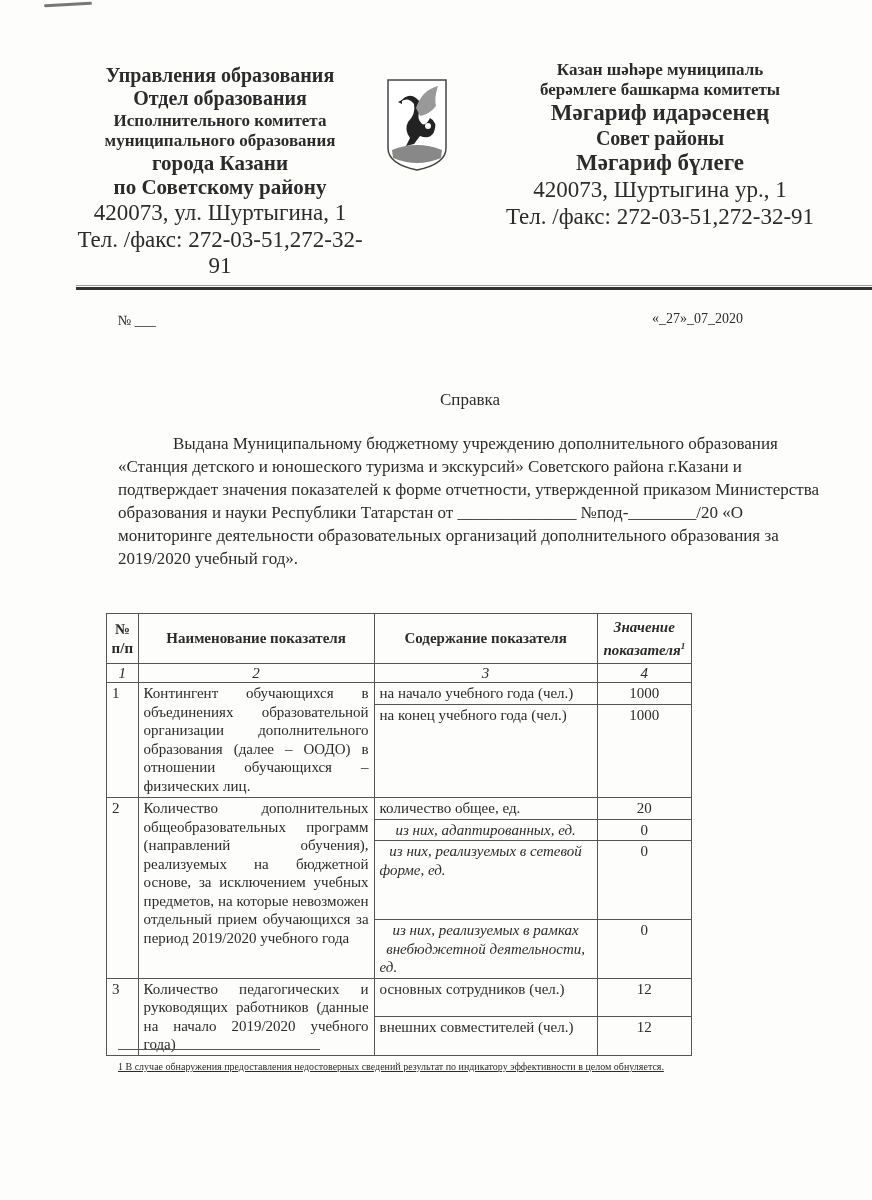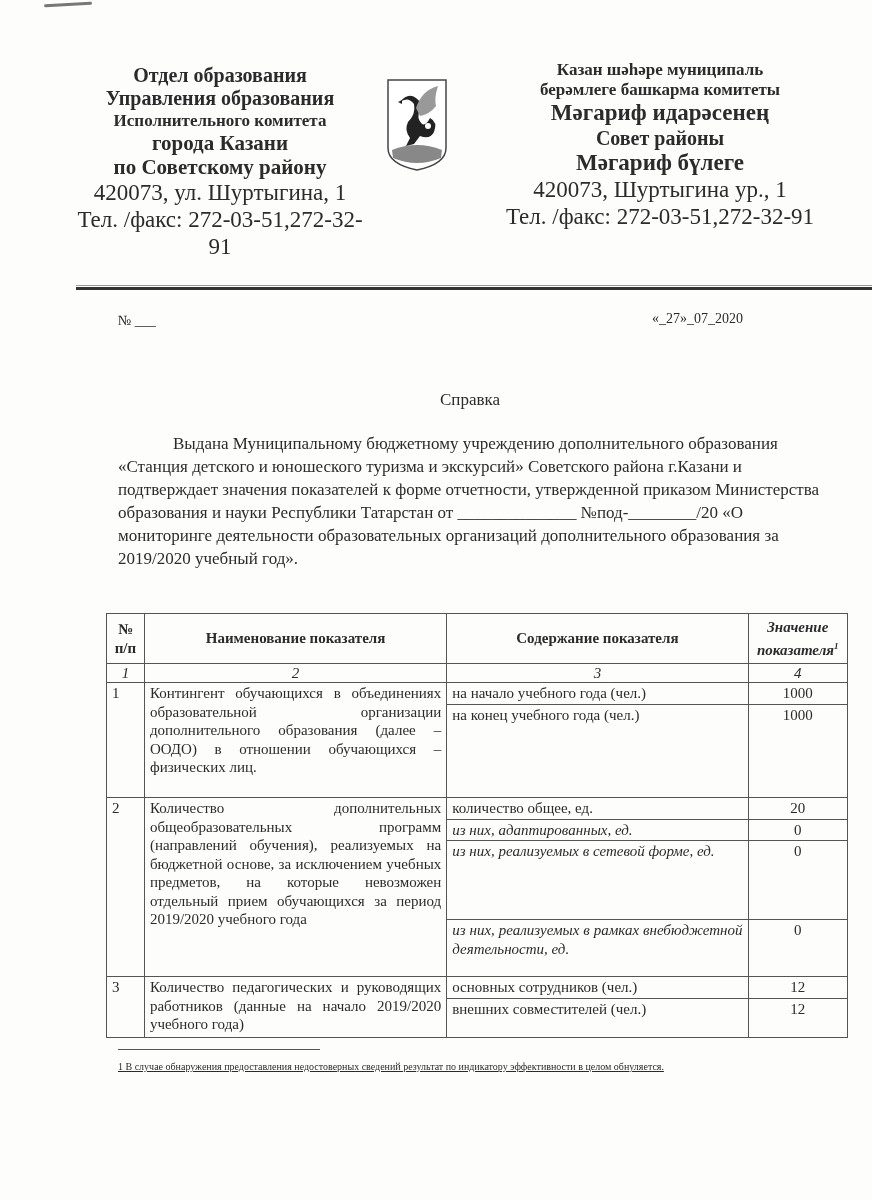--- a/index.html
+++ b/index.html
@@ -18,43 +18,44 @@
   .r18 { font-size: 23px; }
   .crest { position: absolute; left: 386px; top: 78px; width: 62px; height: 94px; }
   .rule { position: absolute; left: 76px; top: 285px; width: 796px; height: 5px;
     background: linear-gradient(#999 0, #999 1px, #fff 1px, #fff 2px, #333 2px, #333 5px); }
   .no-line { position: absolute; left: 118px; top: 313px; font-size: 14px; }
   .date-line { position: absolute; left: 652px; top: 311px; font-size: 14px; }
   .title { position: absolute; left: 0; width: 940px; top: 390px; text-align: center; font-size: 17px; }
   .body-text { position: absolute; left: 118px; top: 432px; width: 720px; font-size: 17px; line-height: 23px; }
   .body-text p { margin: 0; text-indent: 55px; }
   table.data {
-    position: absolute; left: 106px; top: 613px; width: 742px;
+    position: absolute; left: 106px; top: 613px; width: 586px;
     border-collapse: collapse; font-size: 15px; line-height: 18.5px;
   }
   table.data td, table.data th { border: 1px solid #555; vertical-align: top; padding: 1px 5px; }
   table.data th { font-weight: bold; text-align: center; vertical-align: middle; padding: 4px 4px; }
   .c1 { width: 28px; } .c2 { width: 286px; } .c3 { width: 285px; } .c4 { width: 88px; font-style: italic; }
   .idx td { font-style: italic; text-align: center; padding: 0 4px; line-height: 16px; }
   .just { text-align: justify; text-align-last: left; }
   .val { text-align: center; }
-  .it { font-style: italic; }
+  .it { font-style: italic; text-align: center; }
   .fn-rule { position: absolute; left: 118px; top: 1049px; width: 202px; height: 1px; background: #555; }
   .footnote { position: absolute; left: 118px; top: 1056px; width: 712px; font-size: 10px; line-height: 21px; text-align: justify; text-decoration: underline; }
   sup { font-size: 9px; }
 </style>
 </head>
 <body>
 
 <div class="scan-mark"></div>
 
 <div class="head-left">
+  <div class="b20">Управления образования</div>
   <div class="b20">Отдел образования</div>
-  <div class="b20">Управления образования</div>
   <div class="b17">Исполнительного комитета</div>
+  <div class="b17">муниципального образования</div>
   <div class="b21">города Казани</div>
   <div class="b21">по Советскому району</div>
   <div class="r18">420073, ул. Шуртыгина, 1</div>
   <div class="r18">Тел. /факс: 272-03-51,272-32-91</div>
 </div>
 
 <svg class="crest" viewBox="0 0 62 94">
   <path d="M2 2 H60 V70 Q60 86 31 92 Q2 86 2 70 Z" fill="#fff" stroke="#444" stroke-width="1.5"></path>
   <path d="M6 72 Q31 62 56 72 L55 80 Q31 90 7 80 Z" fill="#888"></path>
   <path d="M14 24 Q22 18 28 26 Q30 36 22 44 Q18 52 24 60 L20 68 L28 66 L34 58 Q44 62 48 54 Q52 44 44 40 Q40 48 36 46 Q30 40 34 32 Q38 26 30 20 Q22 14 14 24 Z" fill="#222"></path>

